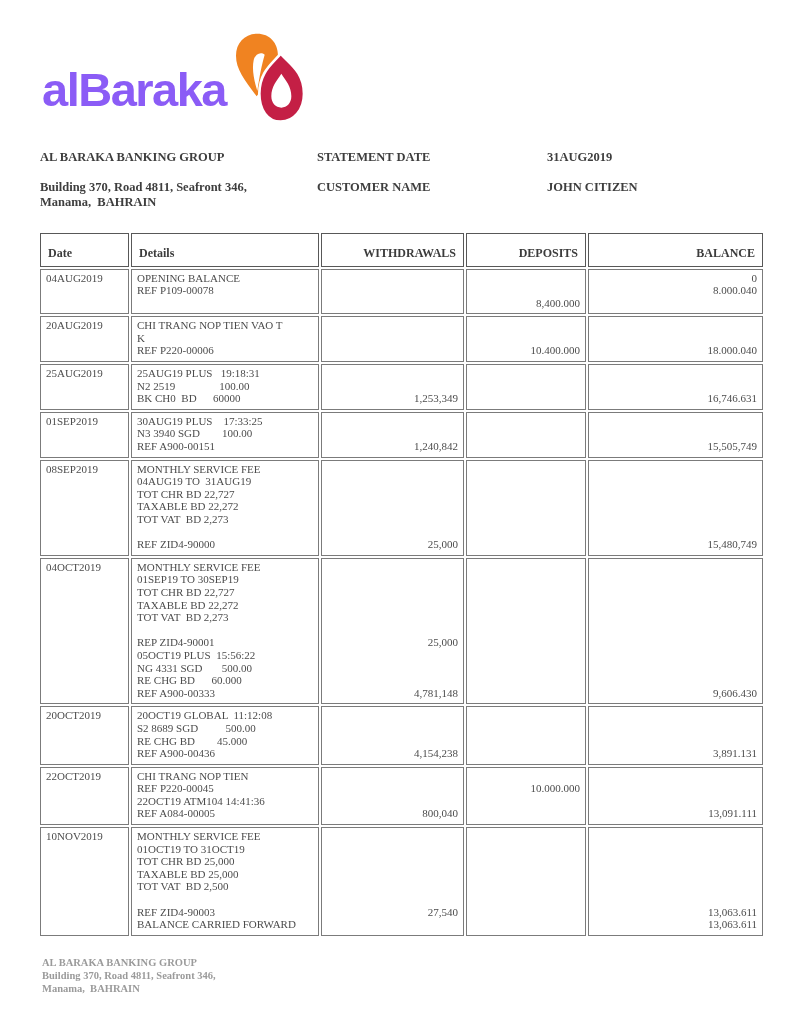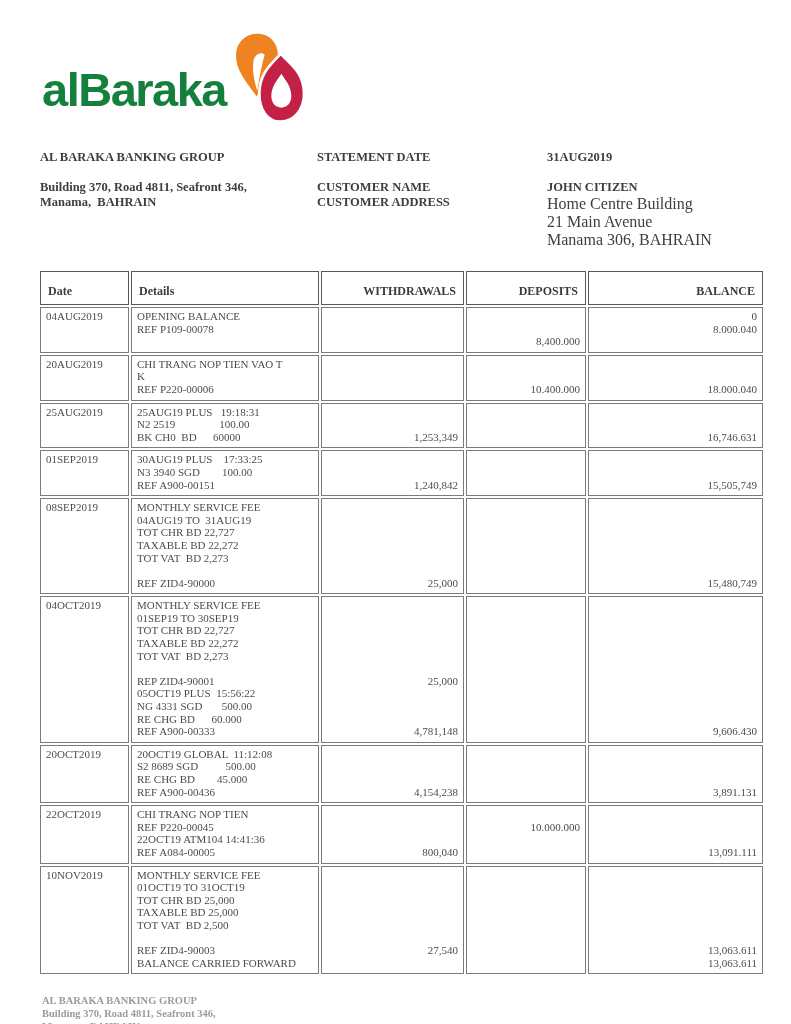--- a/index.html
+++ b/index.html
@@ -71,21 +71,21 @@
   
   .footer-block { margin-top: 18px; margin-left: 2px; color: #9b9b9b; }
   .footer-block .ln { font-weight: bold; font-size: 10.5px; line-height: 13px; min-height: 13px; }
 </style>
 </head>
 <body>
 
 <div class="page">
 
   <div class="logo-row">
-    <div class="logo-text" style="color: #15803d;">alBaraka</div>
+    <div class="logo-text" style="color: #8b5cf6;">alBaraka</div>
     <svg class="logo-mark" viewBox="0 0 120 144" xmlns="http://www.w3.org/2000/svg">
 
       <path class="fill-orange" d="M40,98 C22,73 9,58 9,37 C9,17.5 22.5,4 41,4 C59.5,4 72,17.5 72,37 C72,58 58,73 40,98 Z" fill="#f08321"></path>
       <path fill="#ffffff" d="M41,90 C35,71 33,56 35.5,44 C37.5,34.5 46,30.5 52,35.5 C47.5,51 44.5,67 41,90 Z"></path>
 
       <path class="fill-red" stroke="#ffffff" stroke-width="4" d="M76,34 C89,49 111,61 111,94 C111,118 96,136 76,136 C56,136 44,118 44,94 C44,61 64,49 76,34 Z" fill="#c41f45"></path>
       <path fill="#ffffff" d="M77,64 C84,75 92,83 92,98 C92,108 85.5,115 77,115 C68.5,115 62,108 62,98 C62,83 70,75 77,64 Z"></path>
     </svg>
   </div>
 
@@ -93,31 +93,25 @@
     <div class="col-left">
       <div class="info-line">AL BARAKA BANKING GROUP</div>
       <div class="gap"></div>
       <div class="info-line">Building 370, Road 4811, Seafront 346,</div>
       <div class="info-line">Manama,  BAHRAIN</div>
     </div>
     <div class="col-mid">
       <div class="info-line">STATEMENT DATE</div>
       <div class="gap"></div>
       <div class="info-line">CUSTOMER NAME</div>
-      <div class="info-line">CUSTOMER ADDRESS</div>
     </div>
     <div class="col-right">
       <div class="info-line">31AUG2019</div>
       <div class="gap"></div>
       <div class="info-line">JOHN CITIZEN</div>
-      <div class="info-lines">
-          <div class="ln">Home Centre Building</div>
-          <div class="ln">21 Main Avenue</div>
-          <div class="ln">Manama 306, BAHRAIN</div>
-        </div>
     </div>
   </div>
 
   <table class="statement">
     <colgroup>
       <col style="width:89px">
         <col style="width:188px">
         <col style="width:143px">
         <col style="width:120px">
         <col style="width:175px">

